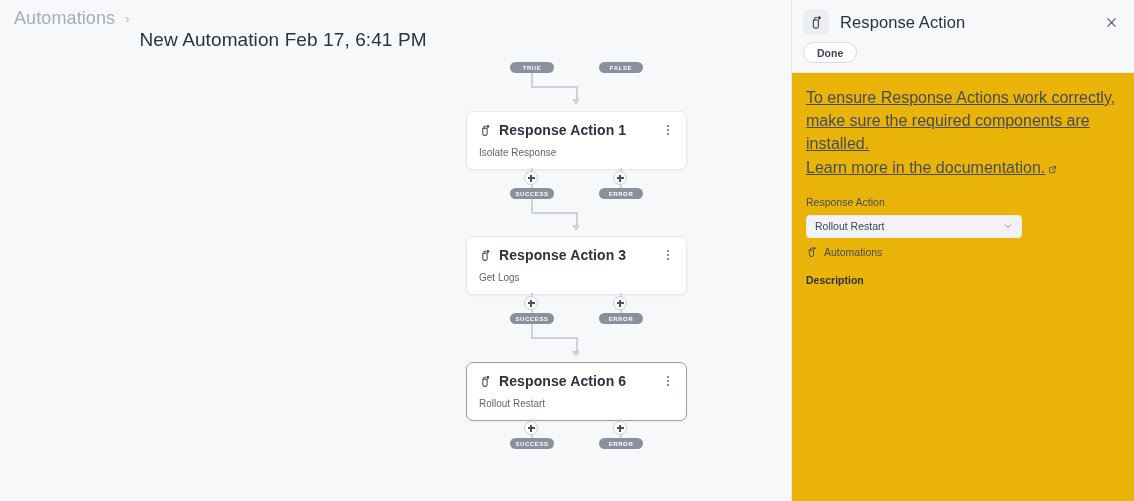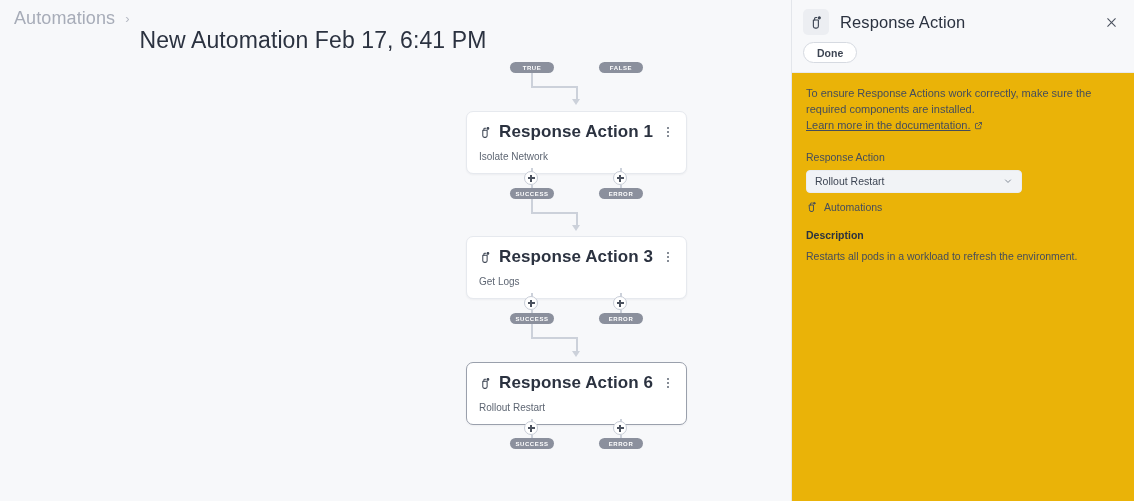--- a/index.html
+++ b/index.html
@@ -39,21 +39,21 @@
     font-size: 18px;
     color: #a7acb8;
     letter-spacing: .1px;
   }
   #breadcrumb .crumb-sep {
     font-size: 13px;
     color: #b6bac4;
     padding: 0 2px;
   }
   #breadcrumb .crumb-current {
-    font-size: 23px;
+    font-size: 19px;
     color: #2b3240;
     letter-spacing: .1px;
     margin-top: 44px;
   }
 
   
   #flow {
     position: absolute;
     left: 0; top: 0;
     width: 731px; height: 501px;
@@ -101,21 +101,21 @@
   }
   .node-card.selected {
     border: 1.5px solid #9aa0ac;
   }
   .node-head {
     display: flex;
     align-items: center;
     gap: 7px;
   }
   .node-title {
-    font-size: 17px;
+    font-size: 14px;
     font-weight: 700;
     color: #2b3240;
     letter-spacing: .1px;
   }
   .node-sub {
     margin-top: 9px;
     font-size: 10px;
     color: #5e6673;
   }
   .kebab {
@@ -211,23 +211,24 @@
     background: #ffffff;
     font-size: 10.5px;
     color: #3d4553;
     cursor: pointer;
     font-weight: bold;
   }
 
   #panel-body { padding: 13px 14px 0 14px; }
 
   .notice {
-    font-size: 11px;
+    font-size: 16px;
     line-height: 1.45;
     color: #454d5b;
+    text-decoration: underline;
   }
   .notice a {
     color: #454d5b;
     text-decoration: underline;
   }
   .ext-ico {
     display: inline-block;
     vertical-align: -1px;
     margin-left: 3px;
   }
@@ -302,21 +303,21 @@
             <circle cx="16.5" cy="4.5" r="1.6" fill="#3d4553"></circle>
           </svg>
         </span>
         <span class="node-title">Response Action 1</span>
         <span class="kebab">
             <i></i>
             <i></i>
             <i></i>
           </span>
       </div>
-      <div class="node-sub">Isolate Network</div>
+      <div class="node-sub">Isolate Response</div>
     </div>
 
     <div class="conn conn-v" style="left:531px; top:168px; height:5px;"></div>
     <div class="conn conn-v" style="left:620px; top:168px; height:5px;"></div>
     <div class="plus-btn" style="left:524px; top:171px;"></div>
     <div class="plus-btn" style="left:613px; top:171px;"></div>
     <div class="conn conn-v" style="left:531px; top:185px; height:4px;"></div>
     <div class="conn conn-v" style="left:620px; top:185px; height:4px;"></div>
     <div class="pill" style="left:510px; top:188px; width:44px;">SUCCESS</div>
     <div class="pill" style="left:599px; top:188px; width:44px;">ERROR</div>
@@ -441,16 +442,15 @@
         <svg width="12" height="12" viewBox="0 0 24 24" fill="none" stroke="#454d5b" stroke-width="1.9" stroke-linecap="round" stroke-linejoin="round">
           <path d="M7 8h8v10a3 3 0 0 1-3 3h-2a3 3 0 0 1-3-3z"></path>
           <path d="M9 8V5.5A1.5 1.5 0 0 1 10.5 4h2"></path>
           <circle cx="16.5" cy="4.5" r="1.6" fill="#454d5b"></circle>
         </svg>
       </span>
       <span class="type-text">Automations</span>
     </div>
 
     <div class="field-label bold">Description</div>
-    <div class="desc-text">Restarts all pods in a workload to refresh the environment.</div>
 
   </div>
 </div>
 
 </body></html>

